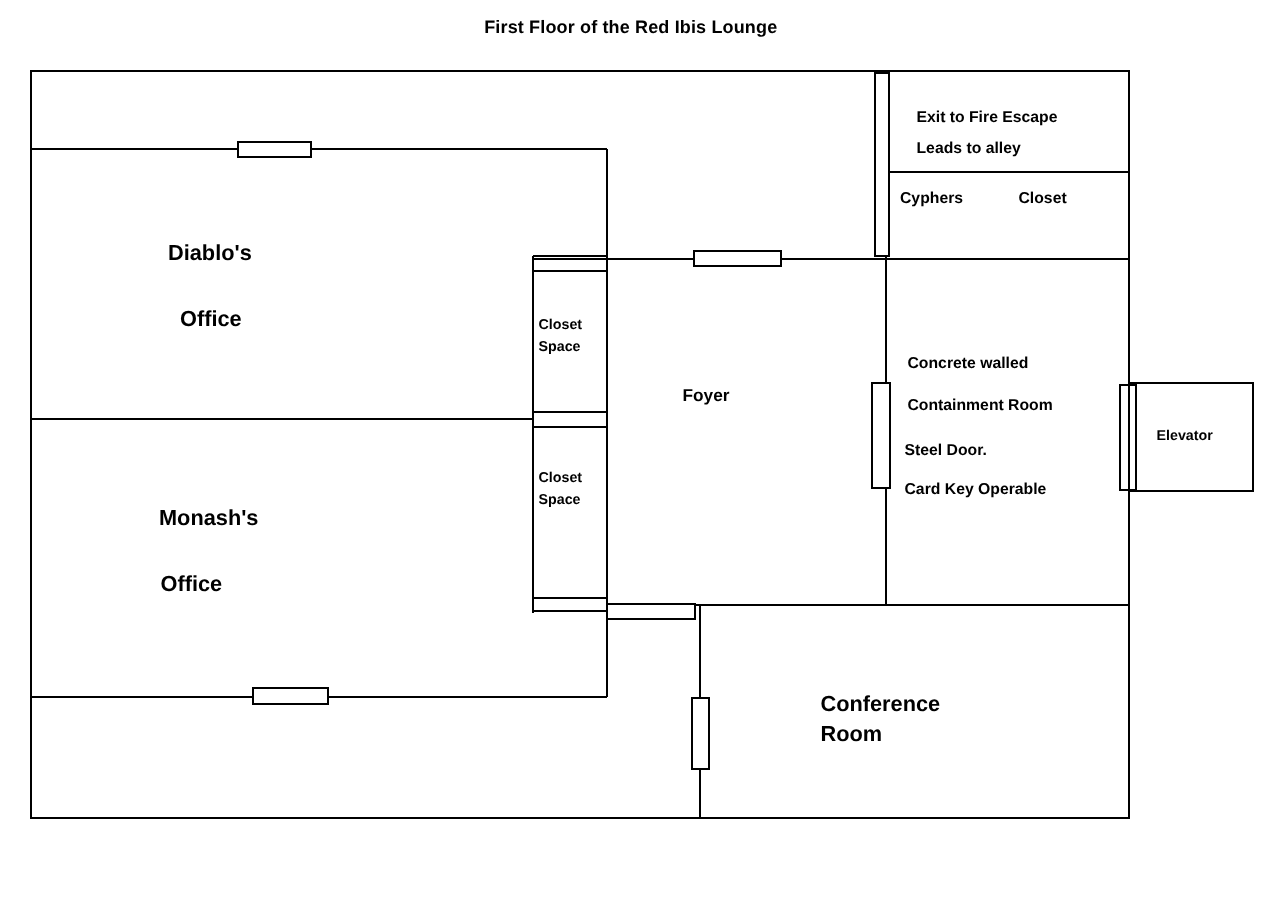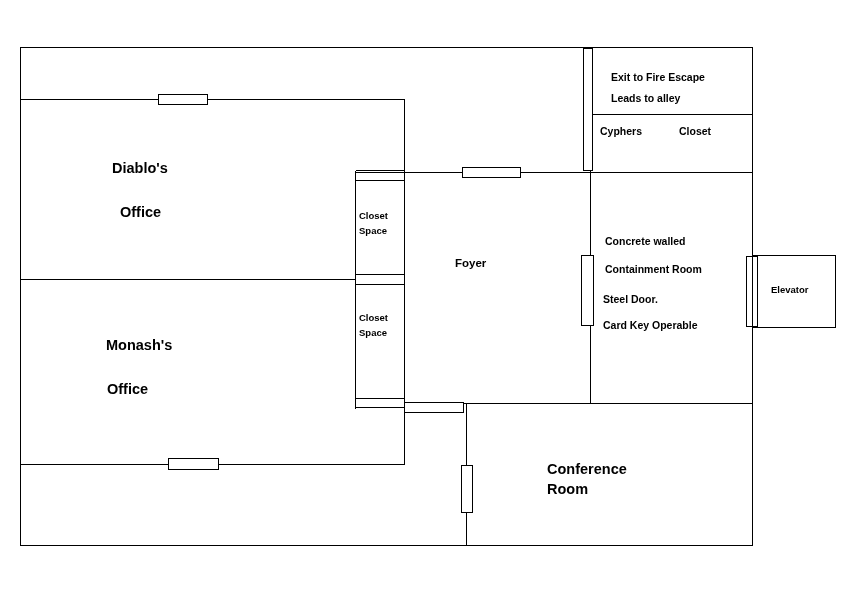--- a/index.html
+++ b/index.html
@@ -73,20 +73,21 @@
   .tiny {
     font-size: 9.5px;
     font-weight: bold;
   }
 </style>
 </head>
 <body>
 
 <div id="plan-wrap">
 
+  <div id="title">First Floor of the Red Ibis Lounge</div>
 
   <svg id="floorplan" viewBox="0 0 841 607">
 
     <rect class="wall" x="20.5" y="47.5" width="732" height="498"></rect>
 
     <line class="wall-thin" x1="20.5" y1="99.5" x2="404.5" y2="99.5"></line>
 
     <line class="wall-thin" x1="20.5" y1="279.5" x2="404.5" y2="279.5"></line>
 
     <line class="wall-thin" x1="20.5" y1="464.5" x2="404.5" y2="464.5"></line>

